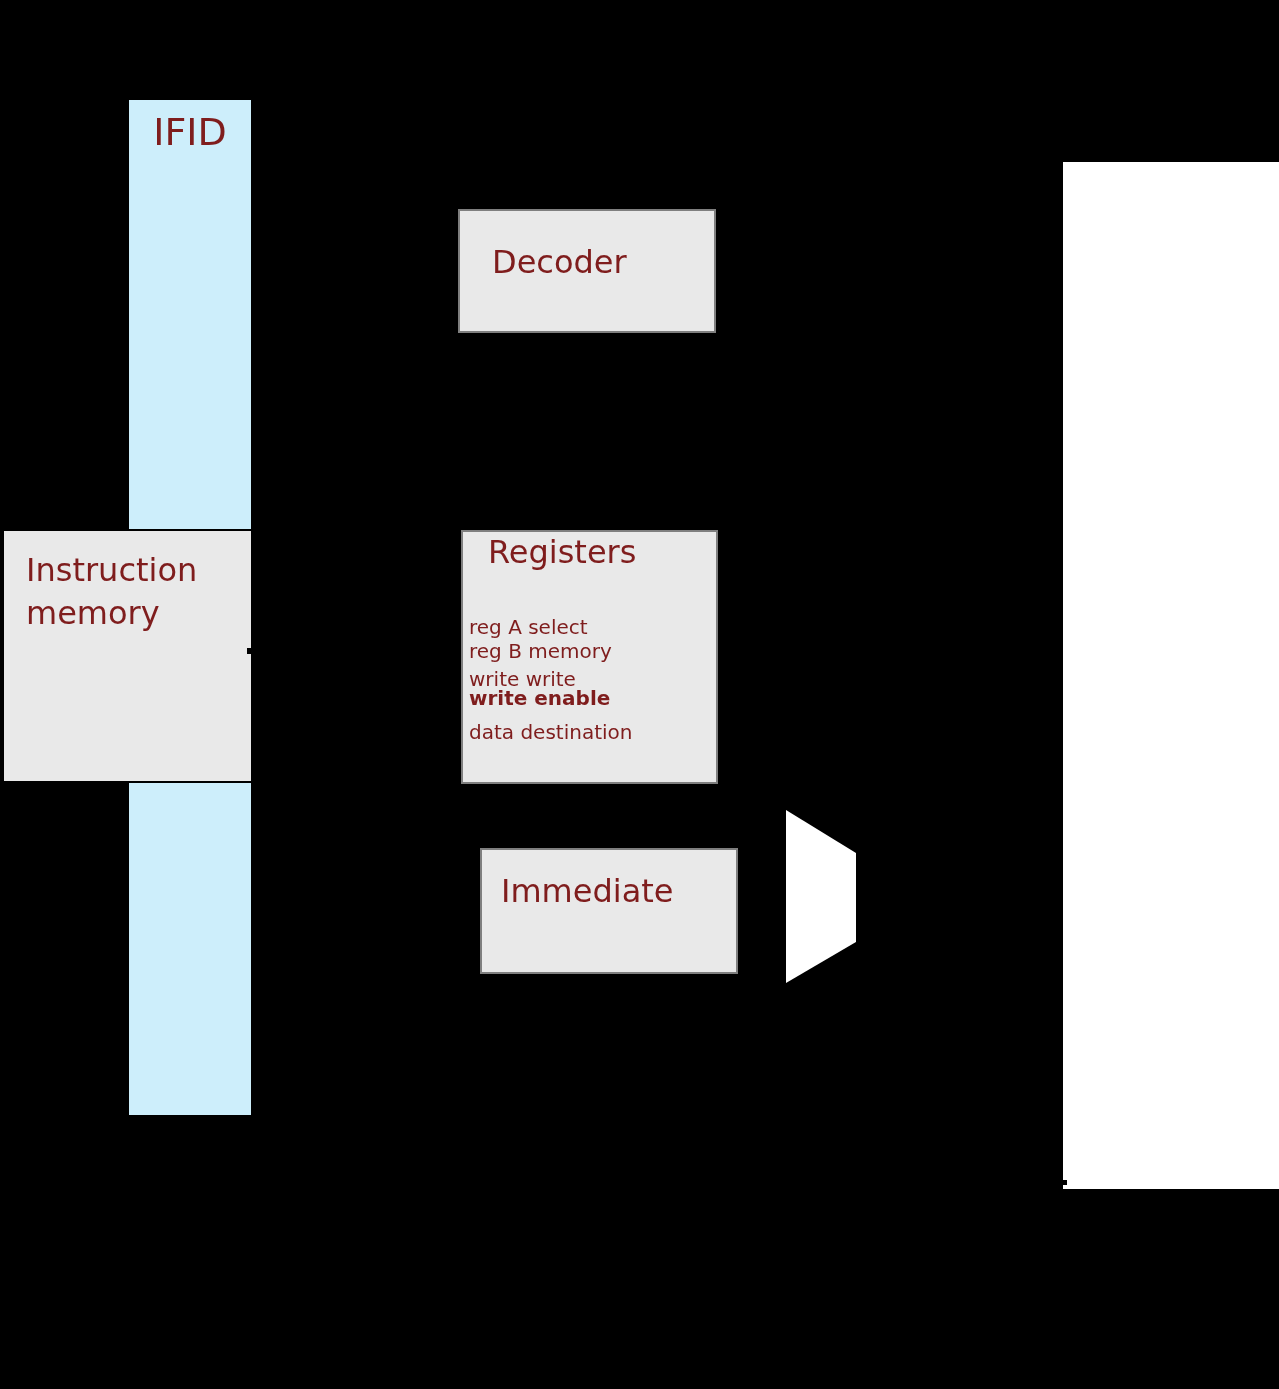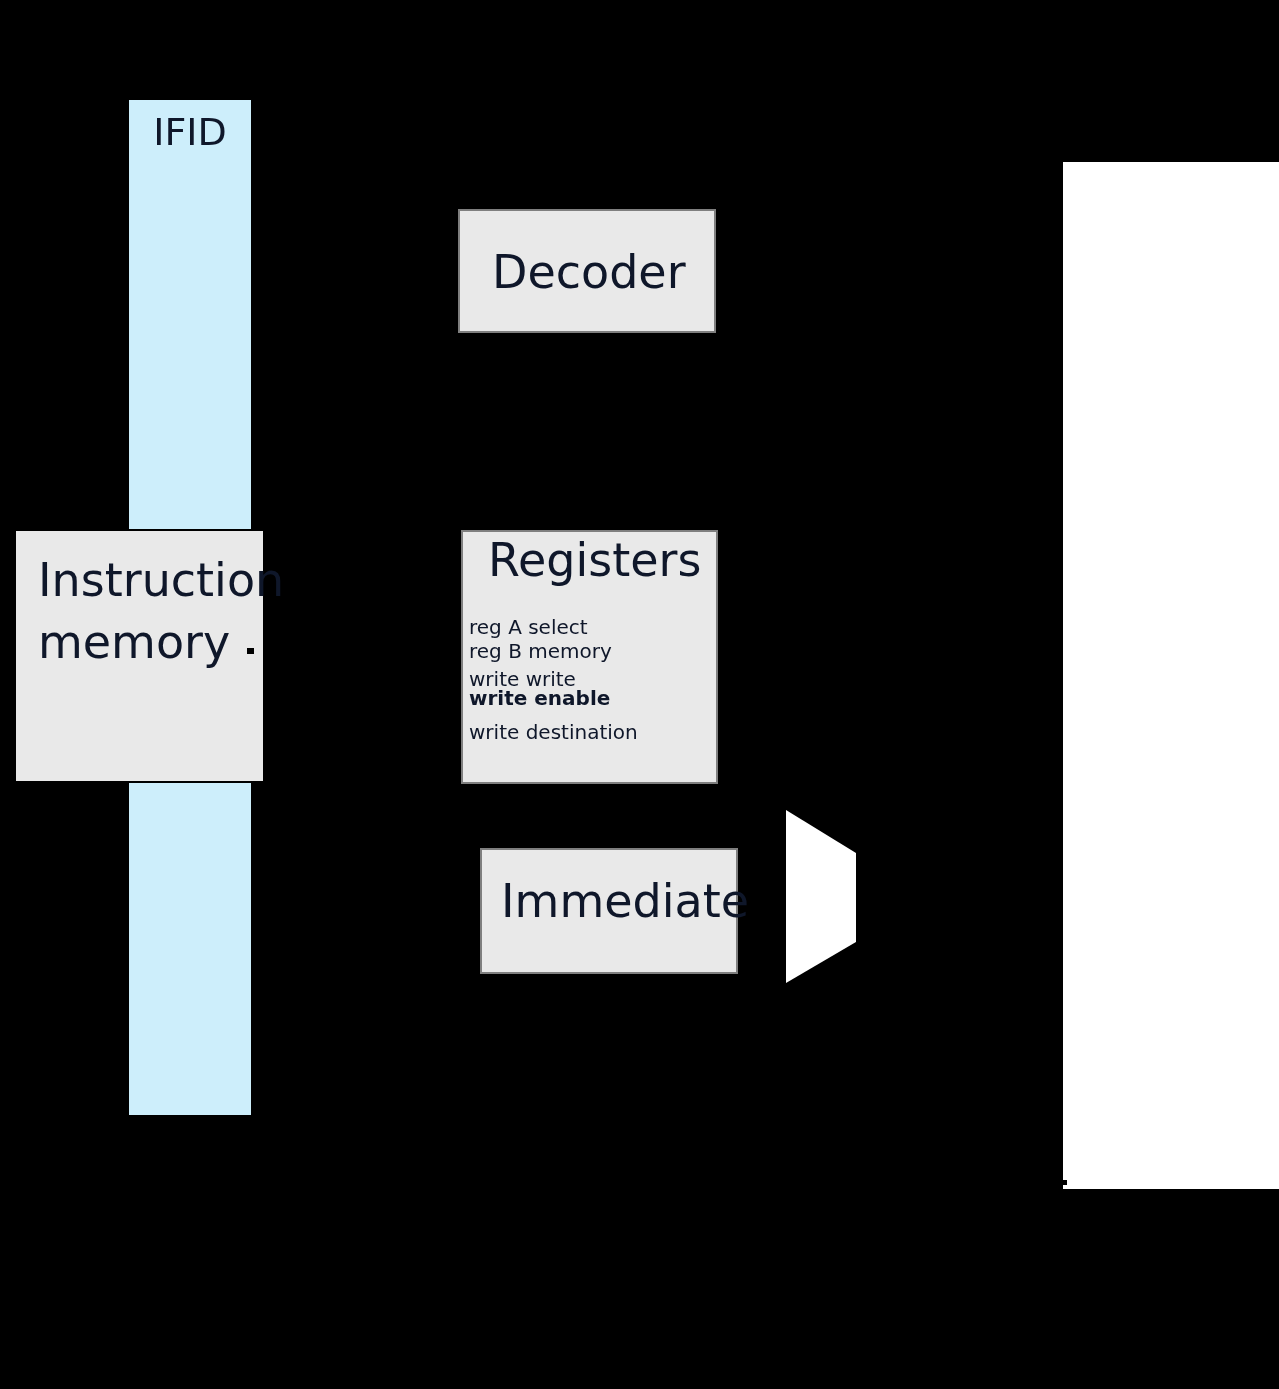--- a/index.html
+++ b/index.html
@@ -7,21 +7,21 @@
     padding: 0;
     background: #000000;
   }
   #stage {
     position: relative;
     width: 1279px;
     height: 1189px;
     background: #000000;
     overflow: hidden;
     font-family: "DejaVu Sans", sans-serif;
-    color: #0f172a;
+    color: #7f1d1d;
   }
   
   .canvas-area {
     position: absolute;
     left: 1063px;
     top: 162px;
     width: 216px;
     height: 1227px;
     background: #ffffff;
   }
@@ -44,26 +44,26 @@
 
   
   .block {
     position: absolute;
     box-sizing: border-box;
     background: #e9e9e9;
     border: 2px solid #7f7f7f;
   }
   .block-label {
     position: absolute;
-    font-size: 46px;
+    font-size: 32px;
     line-height: 1.35;
     white-space: pre-line;
   }
   #instruction-memory {
-    left: 14px; top: 529px; width: 251px; height: 254px;
+    left: 2px; top: 529px; width: 251px; height: 254px;
     border-color: #000000;
   }
   #instruction-memory .block-label {
     left: 22px; top: 18px; width: 205px;
   }
   #decoder { left: 458px; top: 209px; width: 258px; height: 124px; }
   #decoder .block-label { left: 32px; top: 30px; }
 
   #registers { left: 461px; top: 530px; width: 257px; height: 254px; }
   #registers .block-label { left: 25px; top: 2px; line-height: 1.15; }
@@ -121,21 +121,21 @@
   <div id="instruction-memory" class="block">
     <span class="block-label">Instruction memory</span>
   </div>
 
   <div id="registers" class="block">
     <span class="block-label">Registers</span>
     <span id="port-reg-a" class="port-label">reg A select</span>
     <span id="port-reg-b" class="port-label">reg B memory</span>
     <span id="port-write-data" class="port-label">write write</span>
     <span id="port-write-enable" class="port-label">write enable</span>
-    <span id="port-write-dest" class="port-label">write destination</span>
+    <span id="port-write-dest" class="port-label">data destination</span>
   </div>
 
   <div id="immediate" class="block">
     <span class="block-label">Immediate</span>
   </div>
 
   <div id="mux"></div>
 
   <div id="stub-1" class="wire-stub"></div>
   <div id="stub-2" class="wire-stub"></div>

